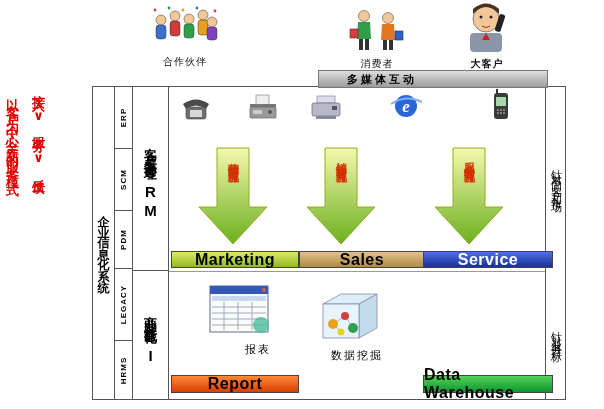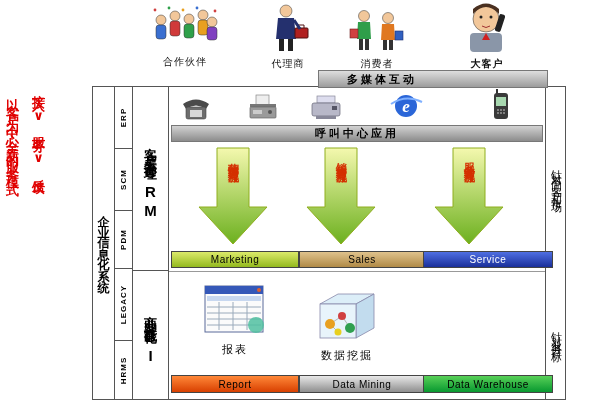--- a/index.html
+++ b/index.html
@@ -31,29 +31,29 @@
 
   .content{position:absolute;left:76px;top:0;width:376px;height:312px;}
   .devicon{position:absolute;width:36px;height:32px;}
   .graybar{position:absolute;display:flex;align-items:center;font-weight:bold;font-size:11px;color:#000;border:1px solid #777;background:linear-gradient(#dedede,#9c9c9c);}
   .mm{left:318px;top:70px;width:230px;height:18px;padding-left:28px;justify-content:flex-start;letter-spacing:3px;z-index:3;}
   .cc{left:2px;top:38px;width:372px;height:17px;justify-content:center;background:linear-gradient(#d2d2d2,#8c8c8c);letter-spacing:3px;}
 
   .arrow{position:absolute;top:60px;width:70px;height:98px;}
   .arrow-text{position:absolute;left:50%;top:7px;transform:translateX(-50%);writing-mode:vertical-rl;text-orientation:upright;font-size:11px;font-weight:bold;letter-spacing:2px;line-height:1;}
 
-  .hbar{position:absolute;height:17px;border:1px solid #444;display:flex;align-items:center;justify-content:center;font-size:10px;font-weight:normal;letter-spacing:.5px;}
+  .hbar{position:absolute;height:17px;border:1px solid #444;display:flex;align-items:center;justify-content:center;font-size:16px;font-weight:bold;letter-spacing:.5px;}
   .crmbars{top:164px;}
   .bibars{top:288px;height:18px;}
   .b1{left:2px;width:128px;}
   .b2{left:130px;width:126px;}
   .b3{left:254px;width:130px;}
   .divider{position:absolute;left:0;top:184px;width:376px;height:1px;background:#999;}
 
-  .bimod{position:absolute;text-align:center;}
+  .bimod{position:absolute;text-align:right;}
   .bicaption{font-size:11px;color:#000;margin-top:3px;letter-spacing:2px;}
 </style>
 </head>
 <body>
 
 <div class="canvas">
 
   <svg width="0" height="0" style="position:absolute" aria-hidden="true">
     <defs>
       <linearGradient id="arrowGrad" x1="0" y1="0" x2="0" y2="1">
@@ -81,32 +81,20 @@
         <circle cx="6" cy="4" r="1.4" fill="#d04040"></circle>
           <circle cx="20" cy="2" r="1.4" fill="#2fa04a"></circle>
         <circle cx="34" cy="4" r="1.4" fill="#e8a020"></circle>
           <circle cx="48" cy="2" r="1.4" fill="#3a6fd0"></circle>
         <circle cx="66" cy="5" r="1.4" fill="#d04040"></circle>
       </g>
     </svg>
     <div class="actor-label">合作伙伴</div>
   </div>
 
-  <div class="actor" style="left:262px;top:2px;width:52px;">
-    <svg width="52" height="50" viewBox="0 0 52 50">
-      <circle cx="24" cy="9" r="6" fill="#f2c79a" stroke="#333" stroke-width="0.5"></circle>
-      <path d="M16 16 L32 16 L34 37 L14 37 Z" fill="#24306e"></path>
-      <rect x="17" y="37" width="5" height="12" fill="#222"></rect>
-      <rect x="26" y="37" width="5" height="12" fill="#222"></rect>
-      <rect x="33" y="26" width="13" height="10" rx="1" fill="#b02020" stroke="#501010"></rect>
-      <path d="M36 26 v-3 h6 v3" fill="none" stroke="#501010"></path>
-      <line x1="32" y1="18" x2="38" y2="27" stroke="#24306e" stroke-width="3"></line>
-    </svg>
-    <div class="actor-label">代理商</div>
-  </div>
 
   <div class="actor" style="left:348px;top:8px;width:58px;">
     <svg width="58" height="44" viewBox="0 0 58 44">
       <circle cx="16" cy="8" r="5.5" fill="#f2c79a" stroke="#333" stroke-width="0.5"></circle>
       <path d="M10 14 L22 14 L23 31 L9 31 Z" fill="#2f9e4a"></path>
       <rect x="11" y="31" width="4" height="11" fill="#333"></rect>
         <rect x="17" y="31" width="4" height="11" fill="#333"></rect>
       <rect x="2" y="21" width="8" height="9" fill="#d04040" stroke="#702020" stroke-width="0.6"></rect>
       <circle cx="40" cy="10" r="5.5" fill="#f2c79a" stroke="#333" stroke-width="0.5"></circle>
       <path d="M34 16 L46 16 L47 32 L33 32 Z" fill="#e07820"></path>
@@ -208,21 +196,20 @@
         <g fill="#999">
           <circle cx="15" cy="21" r="1"></circle>
             <circle cx="18" cy="21" r="1"></circle>
             <circle cx="21" cy="21" r="1"></circle>
           <circle cx="15" cy="24" r="1"></circle>
             <circle cx="18" cy="24" r="1"></circle>
             <circle cx="21" cy="24" r="1"></circle>
         </g>
       </svg>
 
-      <div class="graybar cc">呼叫中心应用</div>
 
       <div class="arrow" style="left:29px;">
         <svg width="70" height="98" viewBox="0 0 70 98">
           <polygon points="19,1 51,1 51,60 69,60 35,97 1,60 19,60" fill="url(#arrowGrad)" stroke="#8fae1f" stroke-width="1"></polygon>
         </svg>
         <div class="arrow-text" style="color: rgb(212, 48, 0);">营销管理流程</div>
       </div>
       <div class="arrow" style="left:137px;">
         <svg width="70" height="98" viewBox="0 0 70 98">
           <polygon points="19,1 51,1 51,60 69,60 35,97 1,60 19,60" fill="url(#arrowGrad)" stroke="#8fae1f" stroke-width="1"></polygon>
@@ -275,18 +262,17 @@
           <circle cx="16" cy="33" r="5" fill="#e8a020"></circle>
           <circle cx="28" cy="25" r="4" fill="#d04040"></circle>
           <circle cx="36" cy="37" r="5" fill="#30a050"></circle>
           <circle cx="24" cy="41" r="3.5" fill="#e8d020"></circle>
         </svg>
         <div class="bicaption">数据挖掘</div>
       </div>
 
 
       <div class="hbar bibars b1" style="background: linear-gradient(rgb(255, 136, 56), rgb(216, 64, 0)); color: rgb(0, 0, 0);">Report</div>
-      <div class="hbar bibars b2" style="background: linear-gradient(rgb(232, 232, 232), rgb(142, 142, 142)); color: rgb(0, 0, 0);">Data Mining</div>
       <div class="hbar bibars b3" style="background: linear-gradient(rgb(88, 208, 88), rgb(8, 152, 48)); color: rgb(0, 0, 0);">Data Warehouse</div>
 
     </div>
   </div>
 </div>
 
 </body></html>

